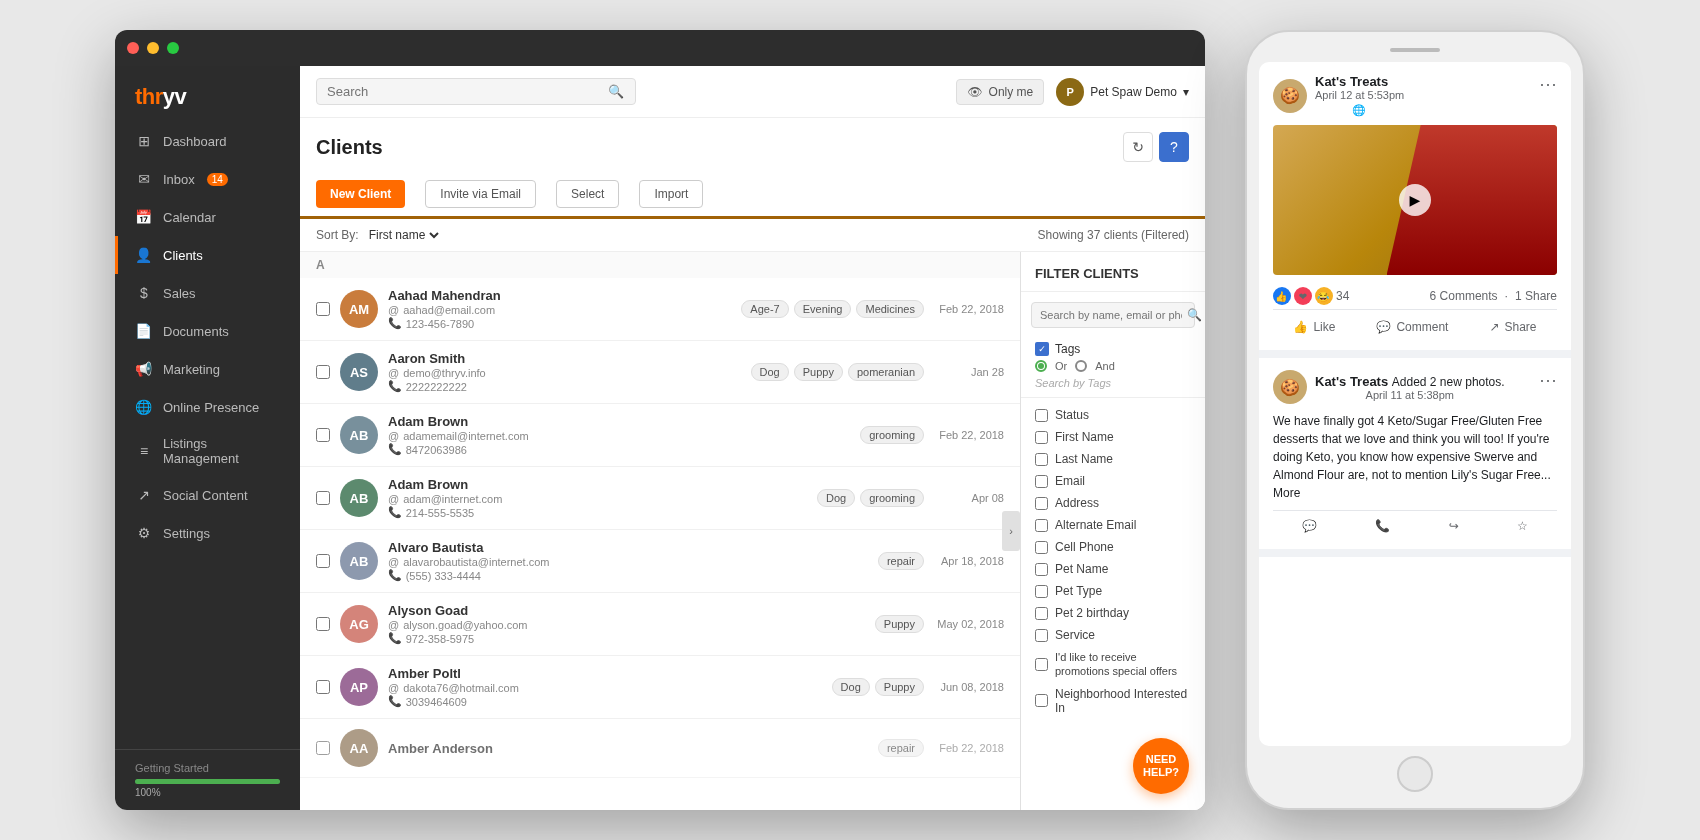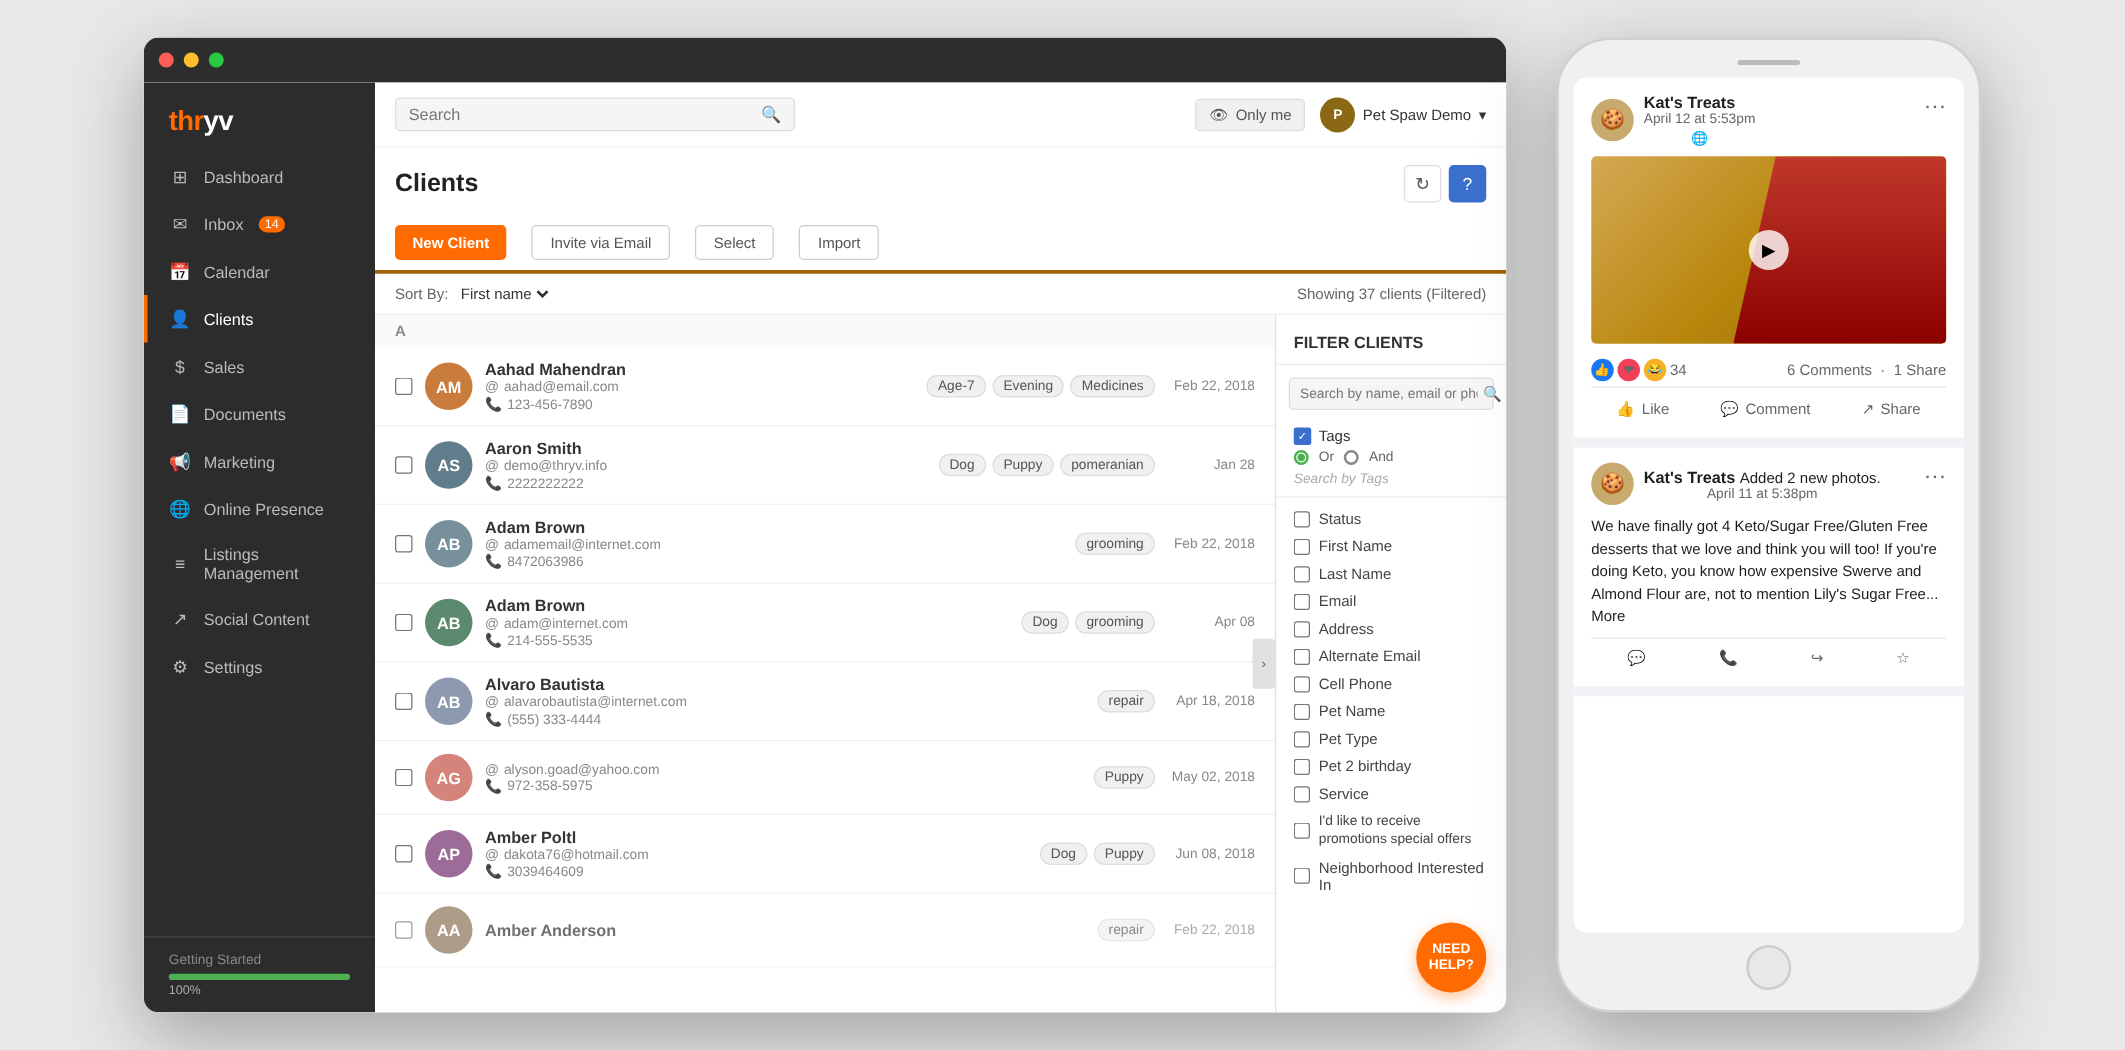--- a/index.html
+++ b/index.html
@@ -925,20 +925,21 @@
               <div class="client-tags">
                 <span class="tag-pill">repair</span>
               </div>
               <div class="client-date">Apr 18, 2018</div>
             </div>
 
             <div class="client-row">
               <input type="checkbox" class="client-checkbox" style="">
               <div class="client-avatar" style="background:#d4847a;">AG</div>
               <div class="client-info">
+                <div class="client-name">Alyson Goad</div>
                 <div class="client-detail">
                   <span>@</span> alyson.goad@yahoo.com
                 </div>
                 <div class="client-detail">
                   <span>📞</span> 972-358-5975
                 </div>
               </div>
               <div class="client-tags">
                 <span class="tag-pill">Puppy</span>
               </div>

